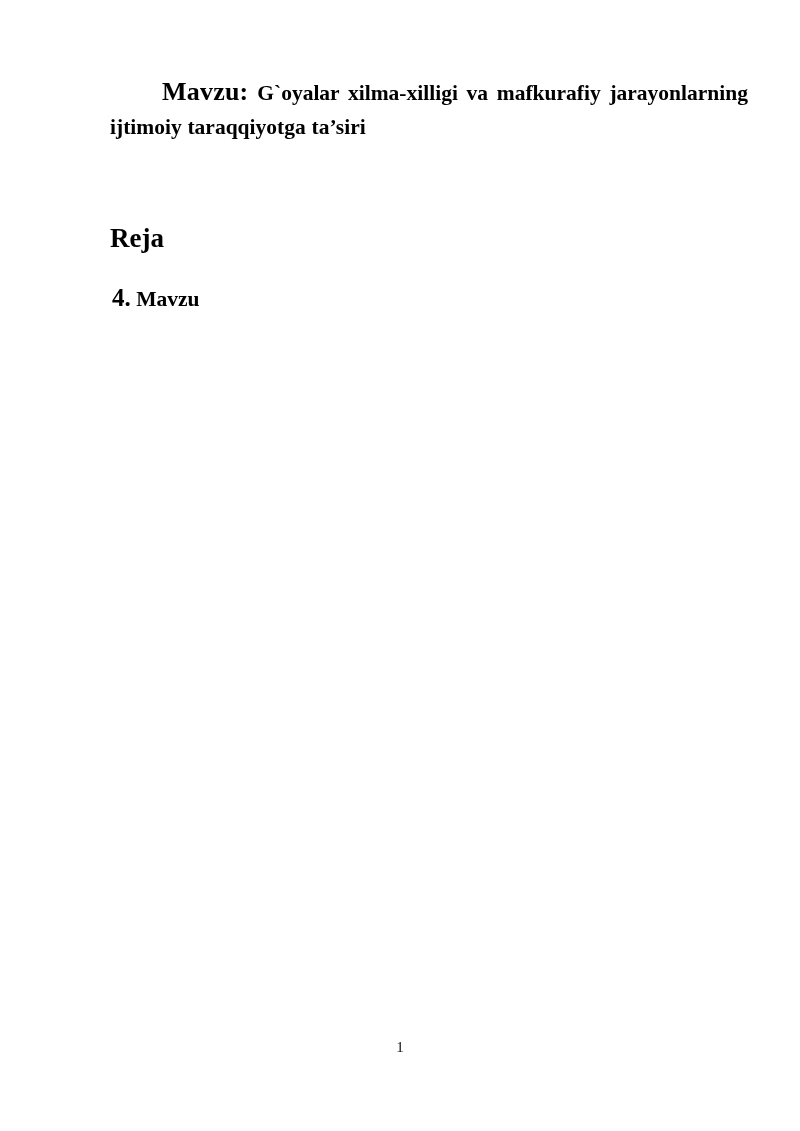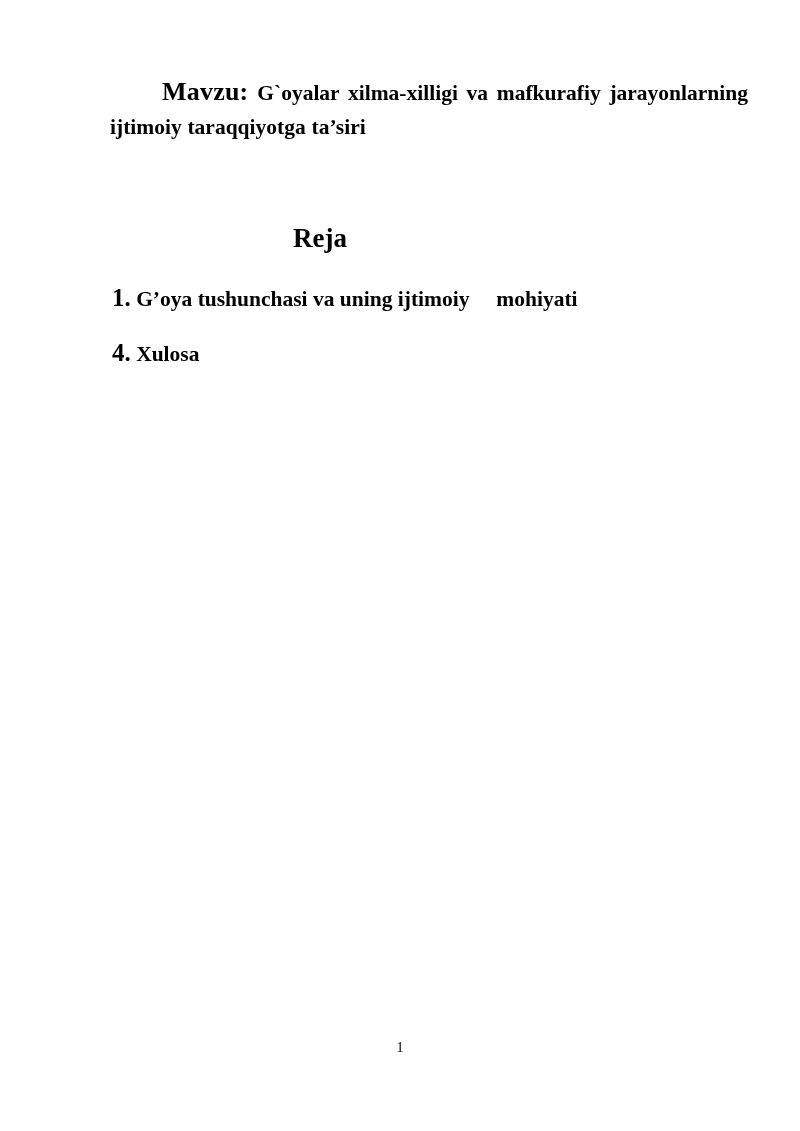--- a/index.html
+++ b/index.html
@@ -55,21 +55,20 @@
 
   
   .reja-heading {
     position: absolute;
     top: 222px;
     left: 0;
     width: 420px;
     margin: 0;
     font-size: 27px;
     font-weight: bold;
-    text-align: center;
     line-height: 1.2;
   }
 
   
   .plan-list {
     position: absolute;
     top: 281px;
     left: 2px;
     width: 640px;
     margin: 0;
@@ -110,20 +109,19 @@
 <body>
 
 <div class="page">
   <div class="content">
 
     <p class="title-para"><span class="lead">Mavzu:</span> <span class="body-text">G`oyalar xilma-xilligi va mafkurafiy jarayonlarning ijtimoiy taraqqiyotga ta’siri</span></p>
 
     <h2 class="reja-heading">Reja</h2>
 
     <ul class="plan-list">
-      <li class="plan-item"><span class="num">1.</span><span class="label"> G’oya tushunchasi va uning ijtimoiy     mohiyati</span></li>
-      <li class="plan-item"><span class="num">4.</span><span class="label"> Xulosa</span></li>
+      <li class="plan-item"><span class="num">4.</span><span class="label"> Mavzu</span></li>
     </ul>
 
   </div>
 
   <div class="page-number">1</div>
 </div>
 
 </body></html>

